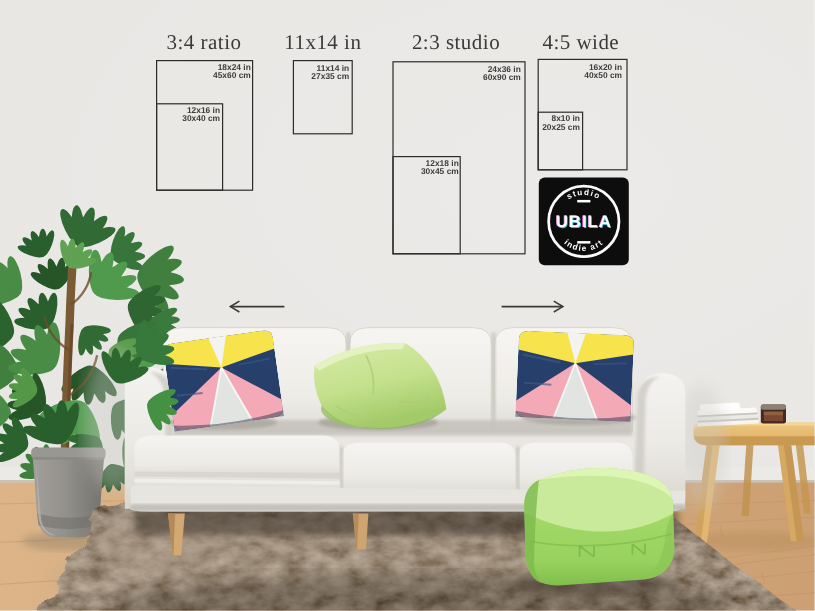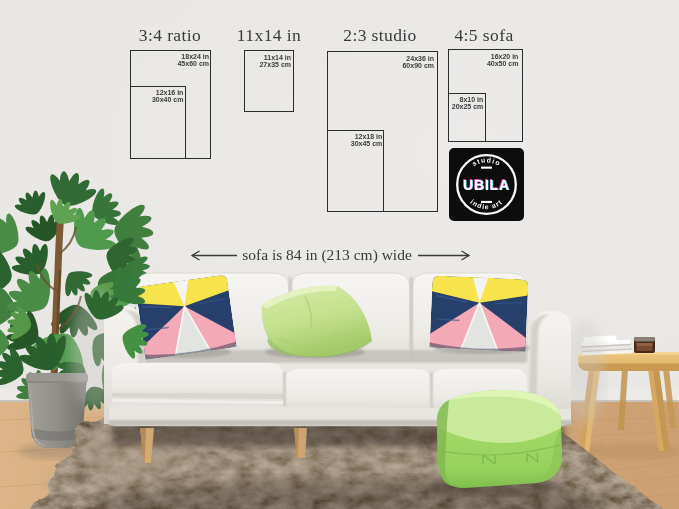--- a/index.html
+++ b/index.html
@@ -523,21 +523,21 @@
         <ellipse cx="16" cy="0" rx="17" ry="5.2" transform="rotate(-24)"></ellipse>
         <ellipse cx="16" cy="0" rx="17" ry="5.2" transform="rotate(0)"></ellipse>
         <ellipse cx="16" cy="0" rx="17" ry="5.2" transform="rotate(24)"></ellipse>
         <ellipse cx="16" cy="0" rx="17" ry="5.2" transform="rotate(46)"></ellipse>
       </g>
 </svg>
 
 <div class="ttl" style="left:170px;top:25px;">3:4 ratio</div>
 <div class="ttl" style="left:269px;top:25px;">11x14 in</div>
 <div class="ttl" style="left:380px;top:25px;">2:3 studio</div>
-<div class="ttl" style="left:484px;top:25px;">4:5 sofa</div>
+<div class="ttl" style="left:484px;top:25px;">4:5 wide</div>
 
 <div class="bx" style="left:130px;top:50px;width:81px;height:109px;"></div>
 <div class="bx" style="left:130px;top:86px;width:56px;height:73px;"></div>
 <div class="bx" style="left:244px;top:50px;width:50px;height:62px;"></div>
 <div class="bx" style="left:327px;top:51px;width:111px;height:161px;"></div>
 <div class="bx" style="left:327px;top:130px;width:57px;height:82px;"></div>
 <div class="bx" style="left:448px;top:49px;width:75px;height:93px;"></div>
 <div class="bx" style="left:448px;top:93px;width:38px;height:49px;"></div>
 
 <div class="lbl" style="right:470px;top:53px;">18x24 in<br>45x60 cm</div>
@@ -571,15 +571,14 @@
     <rect x="481" y="200.9" width="11" height="2.1" fill="#fff"></rect>
   </g>
 
   <g stroke="#3a3a3a" stroke-width="1.3" fill="none">
     <line x1="192" y1="255.5" x2="237" y2="255.5"></line>
     <path d="M199.5 251 L192 255.5 L199.5 260"></path>
     <line x1="418" y1="255.5" x2="469" y2="255.5"></line>
     <path d="M461.5 251 L469 255.5 L461.5 260"></path>
   </g>
 </svg>
-<div id="arrowtxt">sofa is 84 in (213 cm) wide</div>
 
 </div>
 
 </body></html>

